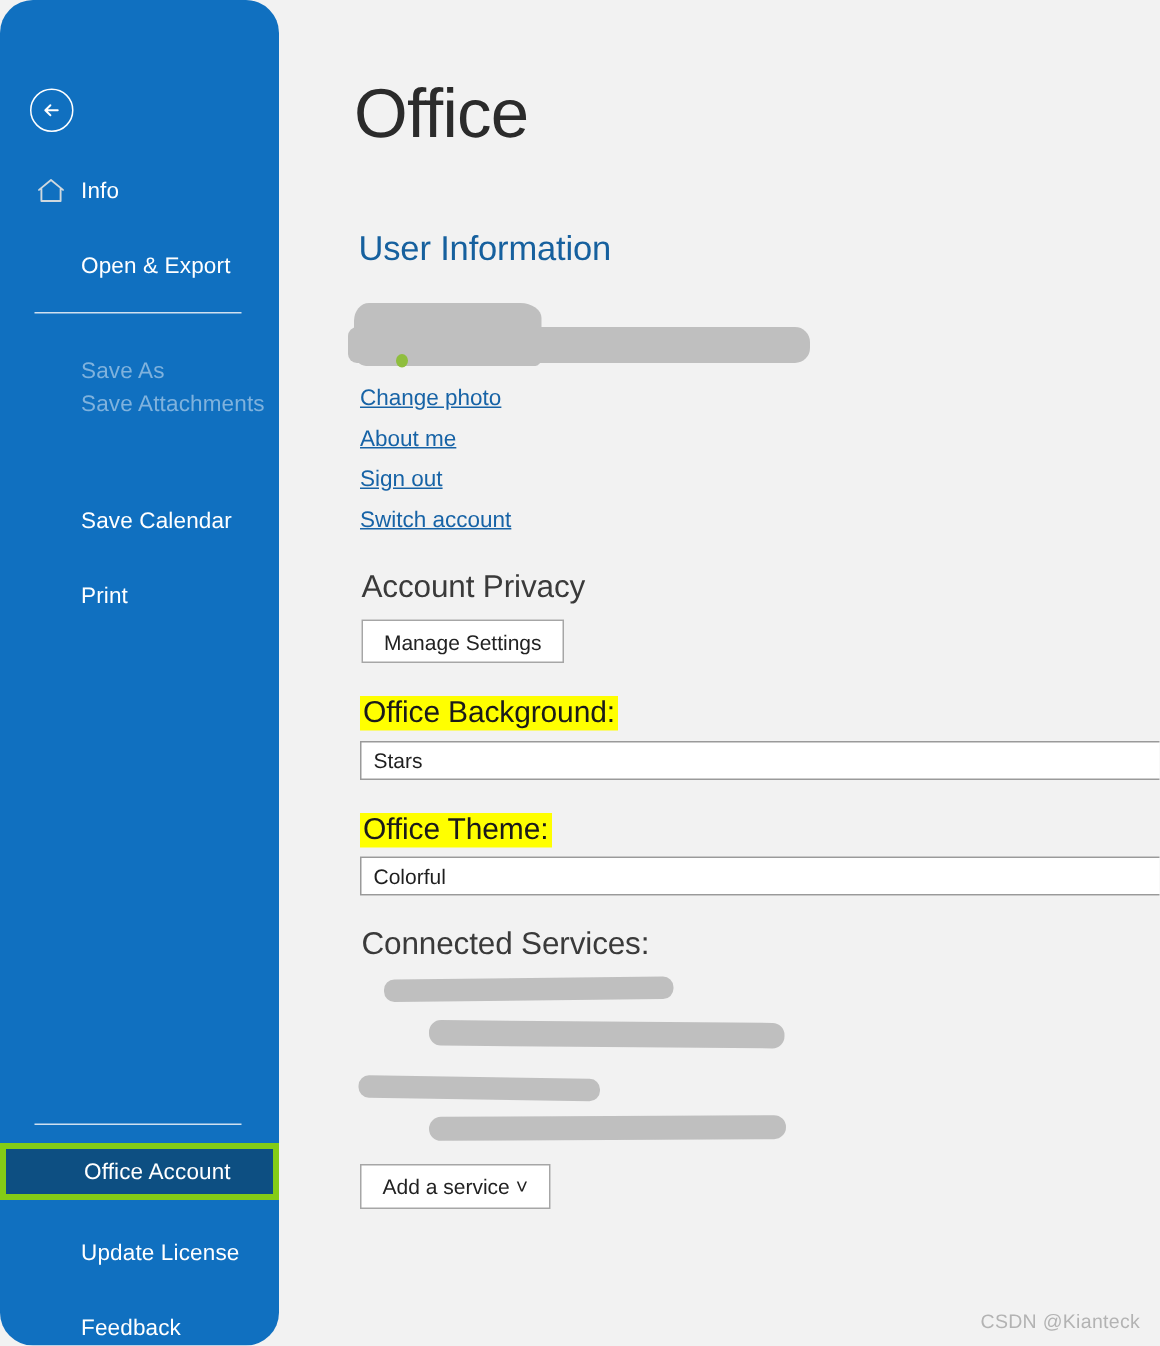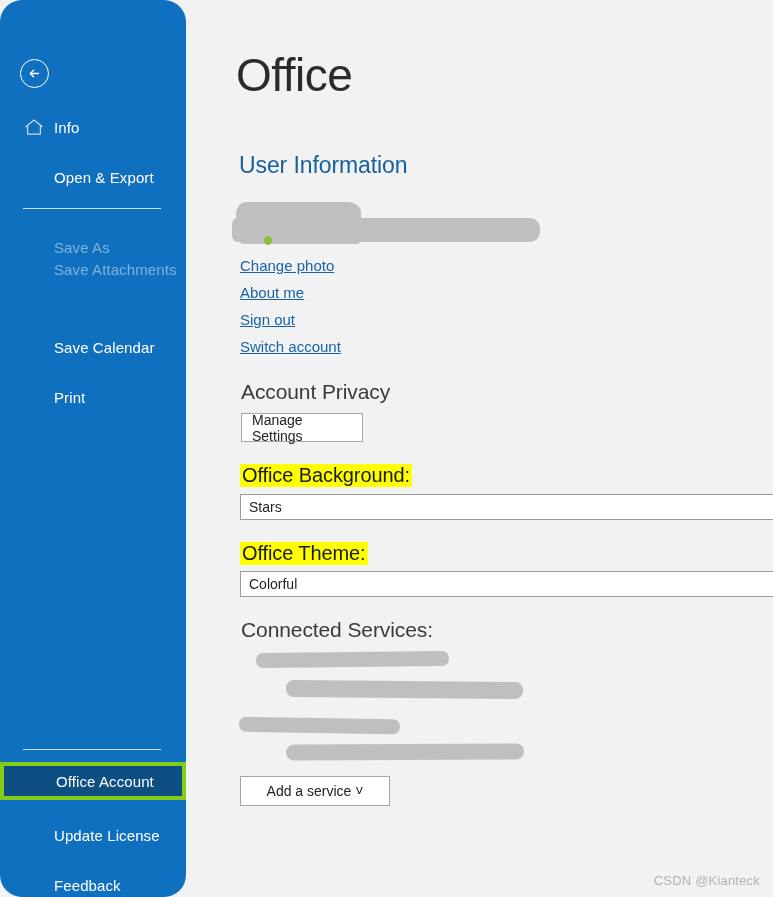--- a/index.html
+++ b/index.html
@@ -276,21 +276,21 @@
   <div class="redact" id="redact-photo-b"></div>
   <div class="redact" id="redact-photo-c"></div>
 
   <div class="link" style="top:257px;">Change photo</div>
   <div class="link" style="top:284px;">About me</div>
   <div class="link" style="top:311px;">Sign out</div>
   <div class="link" style="top:338px;">Switch account</div>
 
   <div class="section-head-dark" style="top:380px;">Account Privacy</div>
 
-  <div class="btn" style="left:55px; top:413px; width:122px; height:29px;">Manage Settings</div>
+  <div class="btn" style="left:55px; top:413px; width:135px; height:29px;">Manage Settings</div>
 
   <div class="section-head-hl" style="top:464px;">Office Background:</div>
   <div class="combo" style="top:494px;">
     <span class="combo-value">Stars</span>
     <span class="combo-arrow">
       <svg width="10" height="6" viewBox="0 0 10 6">
           <path d="M0 0 H10 L5 6 Z" fill="#1f1f1f"></path>
         </svg>
     </span>
   </div>
@@ -305,16 +305,16 @@
     </span>
   </div>
 
   <div class="section-head-dark" style="top:618px;">Connected Services:</div>
 
   <div class="redact" id="svc-1"></div>
   <div class="redact" id="svc-2"></div>
   <div class="redact" id="svc-3"></div>
   <div class="redact" id="svc-4"></div>
 
-  <div class="btn" style="left:54px; top:776px; width:150px; height:30px;">Add a service ˅</div>
+  <div class="btn" style="left:54px; top:776px; width:127px; height:30px;">Add a service ˅</div>
 
   <div id="watermark">CSDN @Kianteck</div>
 </div>
 
 </body></html>

